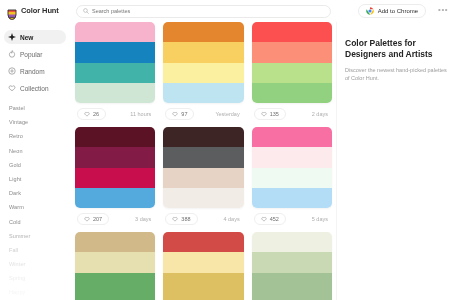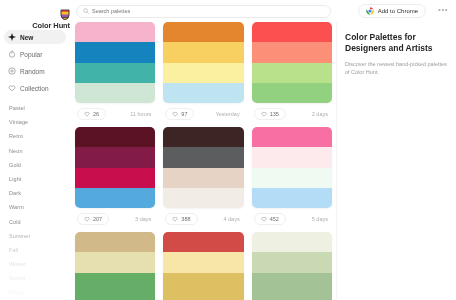--- a/index.html
+++ b/index.html
@@ -14,22 +14,22 @@
   
   .sidebar {
     width: 70px; height: 300px;
     background: #ffffff;
     padding: 5px 0 0 0;
     flex: 0 0 70px;
     position: relative;
     overflow: hidden;
   }
   .logo-row {
-    display: flex; align-items: flex-end; gap: 4px;
-    padding: 1px 0 0 7px; height: 15px; flex-direction: column;
+    display: flex; align-items: flex-start; gap: 4px;
+    padding: 1px 0 0 7px; height: 15px;
   }
   .logo-mark { width: 10px; height: 11px; position: relative; flex: 0 0 10px; }
   .logo-text { font-size: 7.5px; font-weight: bold; color: #2d2d2d; letter-spacing: -0.1px; }
 
   .nav { margin-top: 10px; padding: 0 4px; }
   .nav-item {
     display: flex; align-items: center; gap: 4px;
     height: 14px; padding-left: 4px;
     border-radius: 7px;
     color: #6b6b6b; font-size: 6.5px;
@@ -119,21 +119,21 @@
   .time-text { font-size: 5.5px; color: #aeaeae; padding-right: 2px; }
 
   
   .right-panel {
     flex: 0 0 120px; width: 120px;
     padding: 2px 8px 0 8px;
     border-left: 1px solid #f4f4f4;
   }
   .panel-title {
     font-size: 8.5px; font-weight: bold; color: #242424;
-    line-height: 11px; margin-top: 8px;
+    line-height: 11px; margin-top: 14px;
   }
   .panel-sub {
     font-size: 5.5px; color: #9c9c9c;
     line-height: 8px; margin-top: 6px;
   }
 </style>
 </head>
 <body>
 
 <div id="app">

